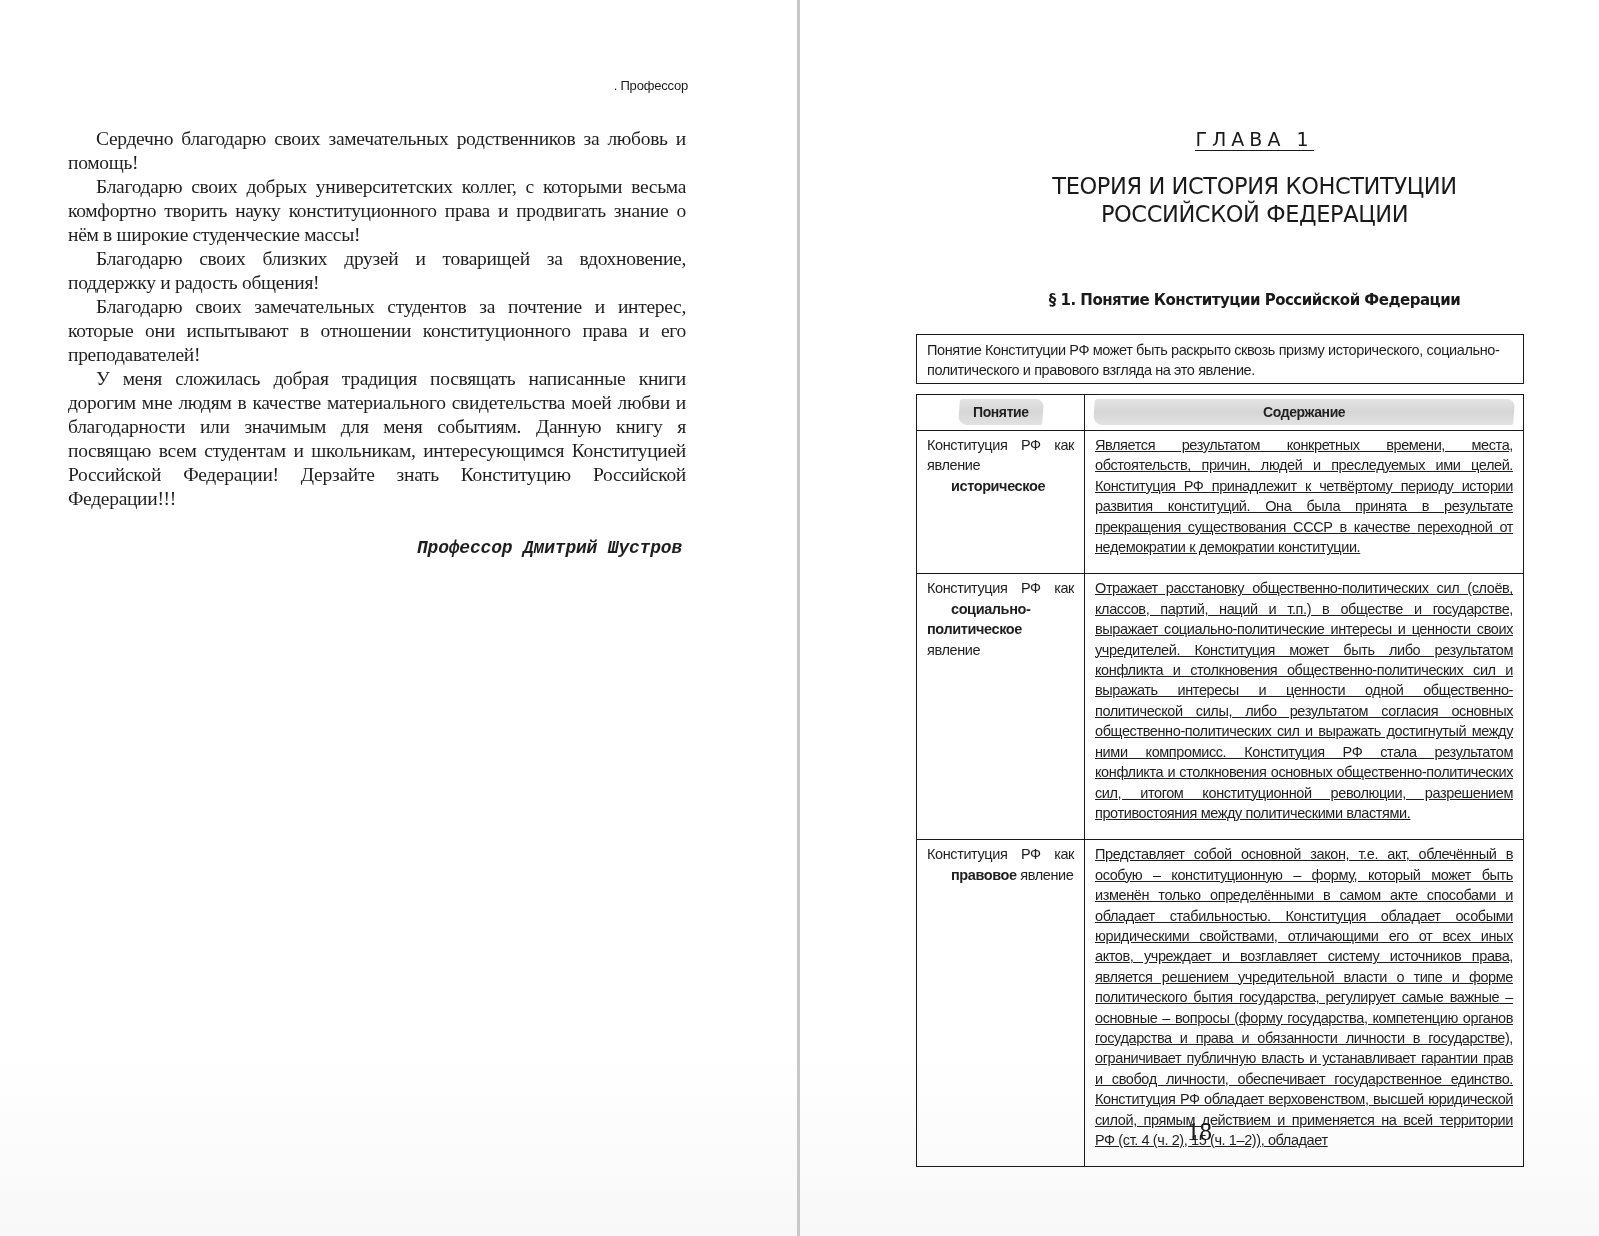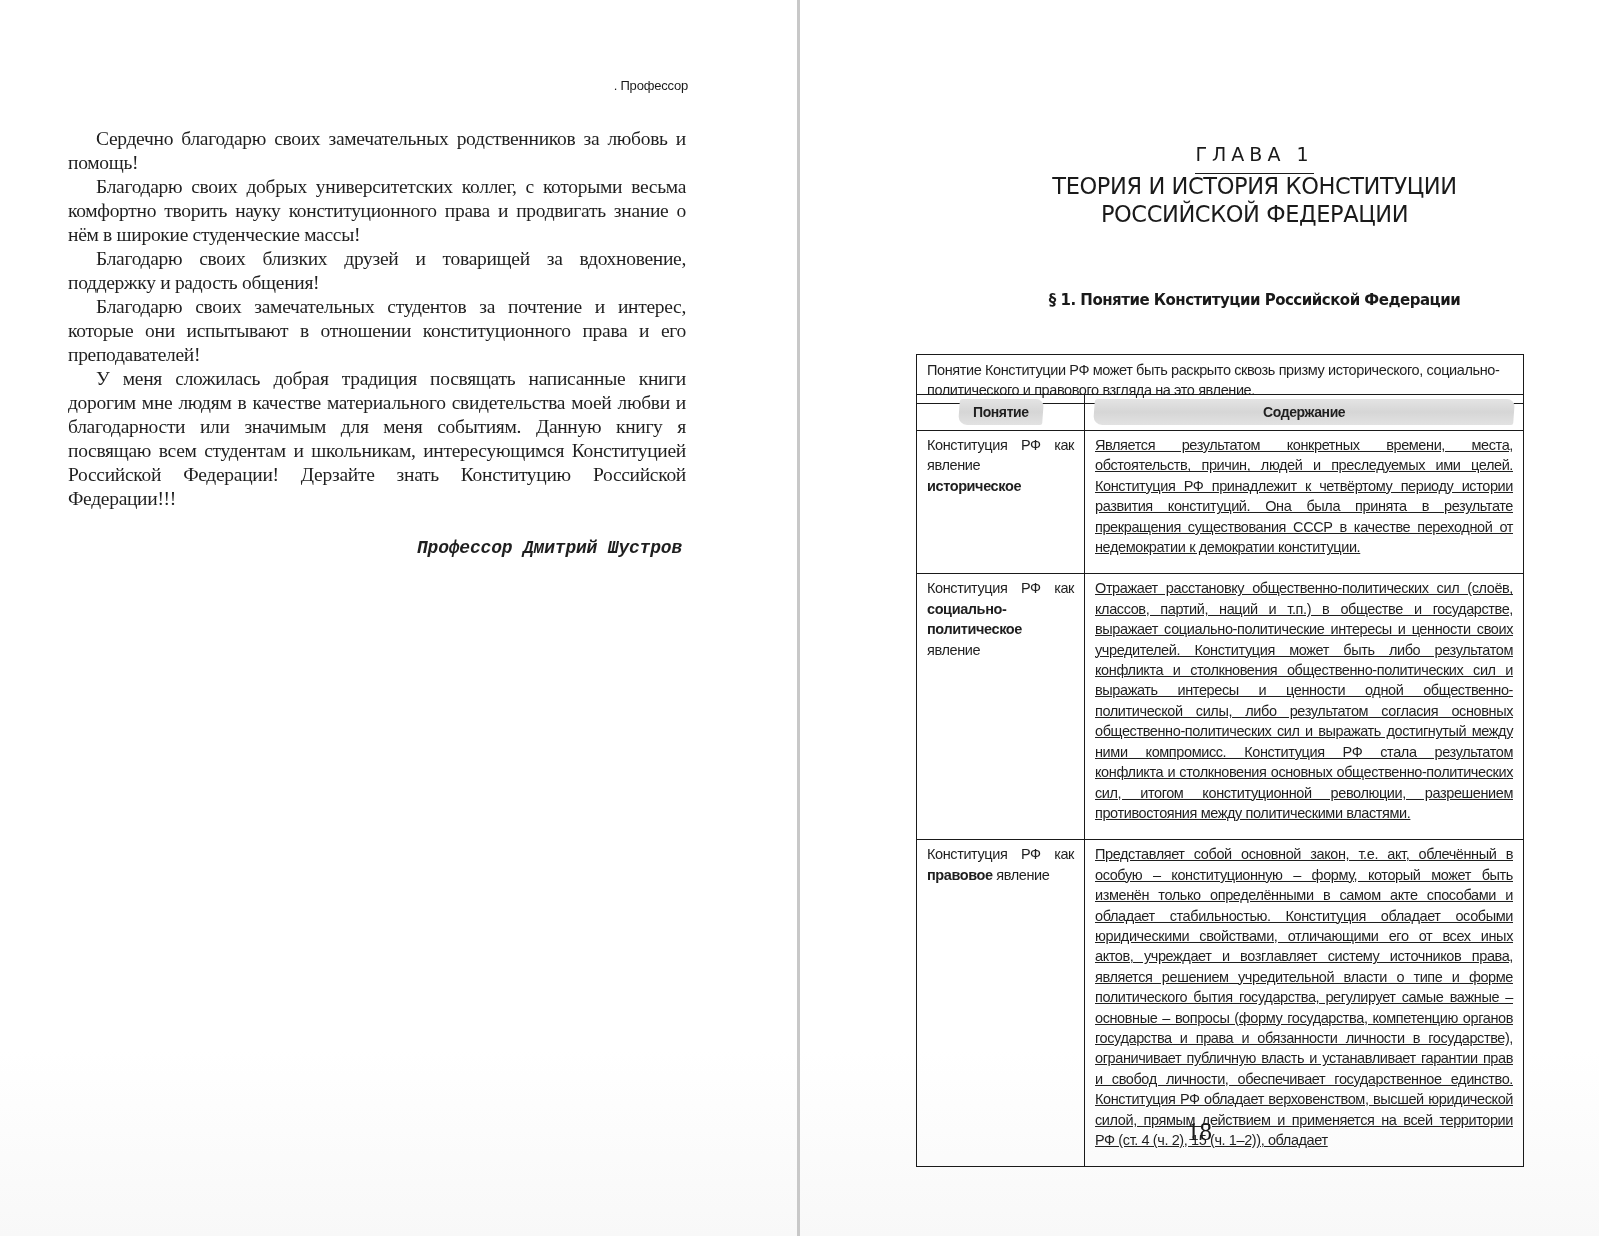--- a/index.html
+++ b/index.html
@@ -43,23 +43,22 @@
 
     
     .chapter-label {
       position: absolute; top: 128px; left: 0; width: 100%;
       display: flex; justify-content: center;
     }
     .chapter-label span {
       margin-left: 110px;
       font-family: "DejaVu Sans", sans-serif;
       font-size: 19px; letter-spacing: 5px;
-      color: #1a1a1a; padding-bottom: 8px;
+      color: #1a1a1a; padding-bottom: 0;
       border-bottom: 1.5px solid #1a1a1a;
-      margin-top: 15px;
     }
     .chapter-title {
       position: absolute; top: 172px; left: 110px; width: 689px;
       text-align: center;
       font-family: "DejaVu Sans", sans-serif;
       font-weight: normal; font-size: 22.5px; line-height: 28px;
       color: #1a1a1a; letter-spacing: -0.4px;
     }
     .section-title {
       position: absolute; top: 291px; left: 110px; width: 689px;
@@ -69,21 +68,21 @@
       color: #1a1a1a; letter-spacing: -0.5px;
     }
     .intro-box {
       position: absolute; top: 334px; left: 916px; width: 608px;
       border: 1.5px solid #1a1a1a;
       padding: 5px 10px 3px 10px;
       font-family: "Liberation Sans", sans-serif;
       font-size: 14.5px; line-height: 20px; color: #1f1f1f;
       letter-spacing: -0.4px;
     }
-    .page-right .intro-box { left: 116px; margin-top: 20px; }
+    .page-right .intro-box { left: 116px; }
 
     .concept-table {
       position: absolute; top: 394px; left: 116px; width: 608px;
       border-collapse: collapse;
       font-family: "Liberation Sans", sans-serif;
       font-size: 14.5px; line-height: 20.4px; color: #1f1f1f;
       letter-spacing: -0.4px;
     }
     .concept-table th, .concept-table td {
       border: 1.2px solid #1a1a1a;
@@ -107,21 +106,21 @@
     .concept-table td.c1 {
       padding: 4px 10px 4px 10px;
       text-align: justify;
       text-align-last: left;
     }
     .concept-table td.c2 {
       padding: 4px 10px 16px 10px;
       text-align: justify;
       text-decoration: underline;
     }
-    .concept-table td.c1 b, .concept-table td.c2 b { font-weight: bold; }
+    .concept-table td.c1 b, .concept-table td.c2 b { font-weight: bold; margin-left: 24px; }
 
     .page-number {
       position: absolute; top: 1118px; left: 0; width: 100%;
       text-align: center; padding-left: 0;
       font-family: "Liberation Serif", serif;
       font-size: 25px; color: #1a1a1a;
     }
     .page-number span { margin-left: 0; position: relative; left: 0; }
   </style>
 </head>

